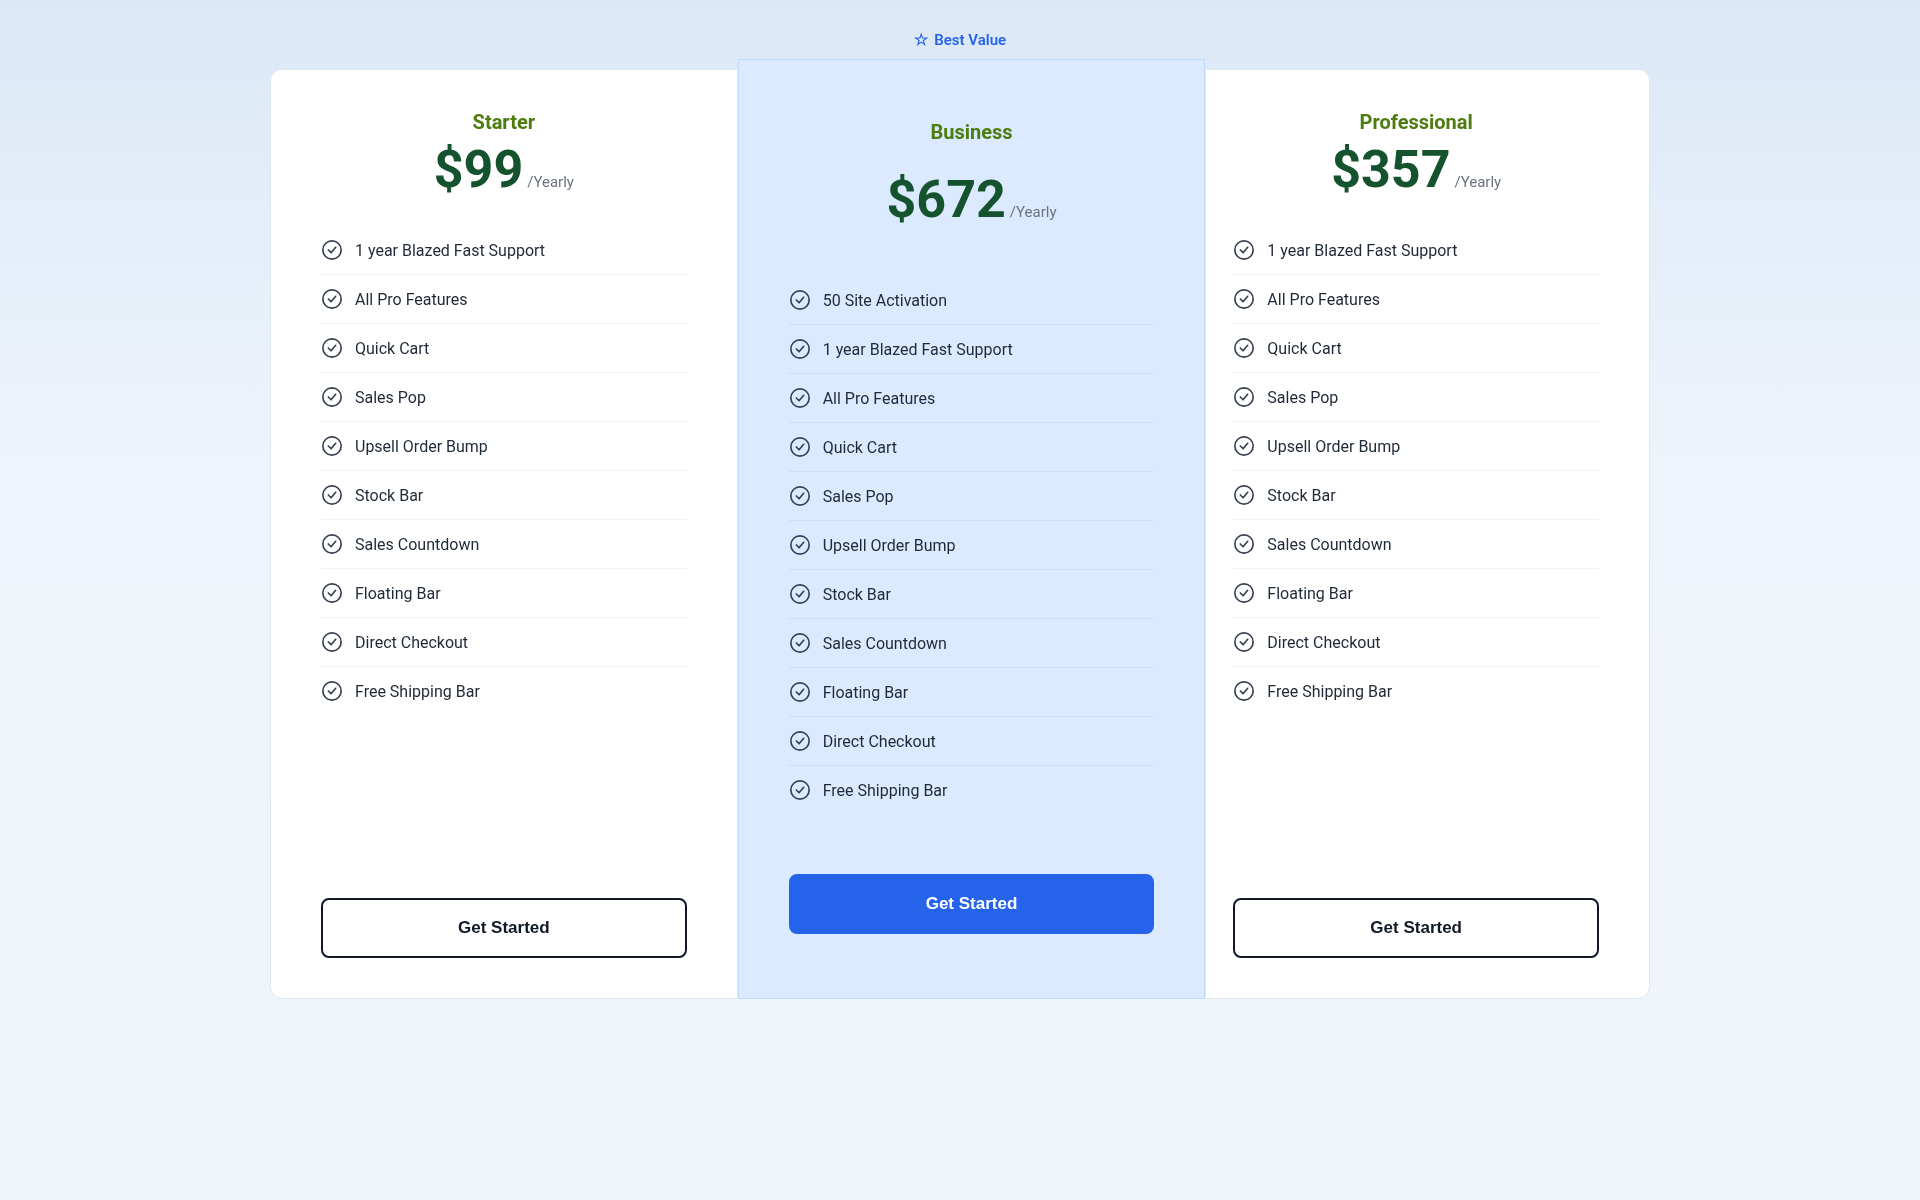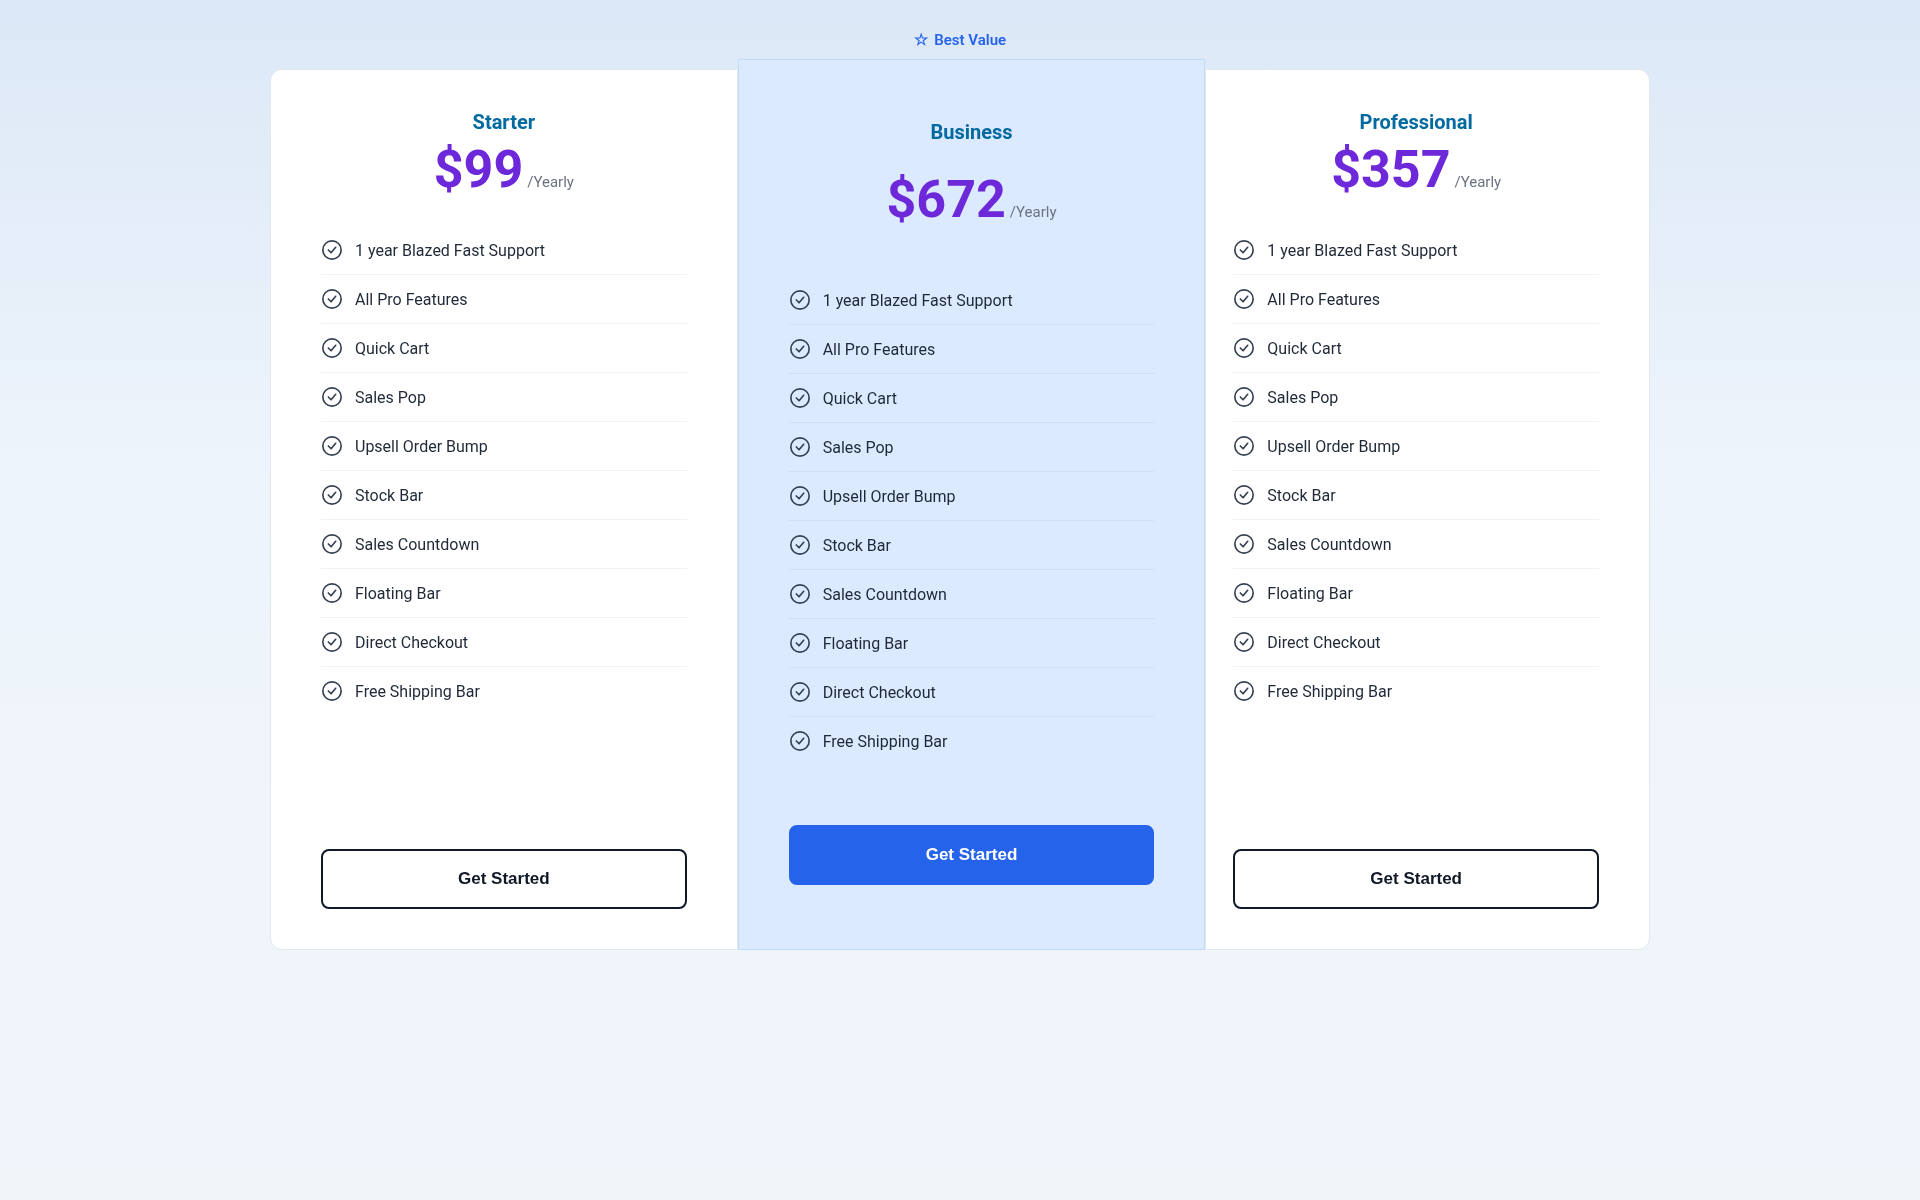--- a/index.html
+++ b/index.html
@@ -66,37 +66,37 @@
     }
 
     .plan-card.professional {
       border-radius: 0 12px 12px 0;
       padding-left: 27px;
     }
 
     .plan-name {
       font-size: 20px;
       font-weight: 700;
-      color: #0369a1;
+      color: #4d7c0f;
       text-align: center;
       margin-bottom: 10px;
     }
 
     .plan-price-row {
       display: flex;
       align-items: baseline;
       justify-content: center;
       gap: 4px;
       margin-bottom: 30px;
     }
 
     .plan-price {
       font-size: 52px;
       font-weight: 700;
-      color: #6d28d9;
+      color: #14532d;
       line-height: 1;
     }
 
     .plan-period {
       font-size: 15px;
       font-weight: 400;
       color: #6b7280;
     }
 
     .features-list {
@@ -268,20 +268,29 @@
         <span class="plan-period">/Yearly</span>
       </div>
       <ul class="features-list">
         <li class="feature-item">
           <span class="check-icon">
             <svg viewBox="0 0 24 24" fill="none" stroke="#374151" stroke-width="1.8" stroke-linecap="round" stroke-linejoin="round">
     <circle cx="12" cy="12" r="10"></circle>
     <polyline points="8,12 11,15 16,9"></polyline>
   </svg>
           </span>
+          <span>50 Site Activation</span>
+        </li>
+        <li class="feature-item">
+          <span class="check-icon">
+            <svg viewBox="0 0 24 24" fill="none" stroke="#374151" stroke-width="1.8" stroke-linecap="round" stroke-linejoin="round">
+    <circle cx="12" cy="12" r="10"></circle>
+    <polyline points="8,12 11,15 16,9"></polyline>
+  </svg>
+          </span>
           <span>1 year Blazed Fast Support</span>
         </li>
         <li class="feature-item">
           <span class="check-icon">
             <svg viewBox="0 0 24 24" fill="none" stroke="#374151" stroke-width="1.8" stroke-linecap="round" stroke-linejoin="round">
     <circle cx="12" cy="12" r="10"></circle>
     <polyline points="8,12 11,15 16,9"></polyline>
   </svg>
           </span>
           <span>All Pro Features</span>

